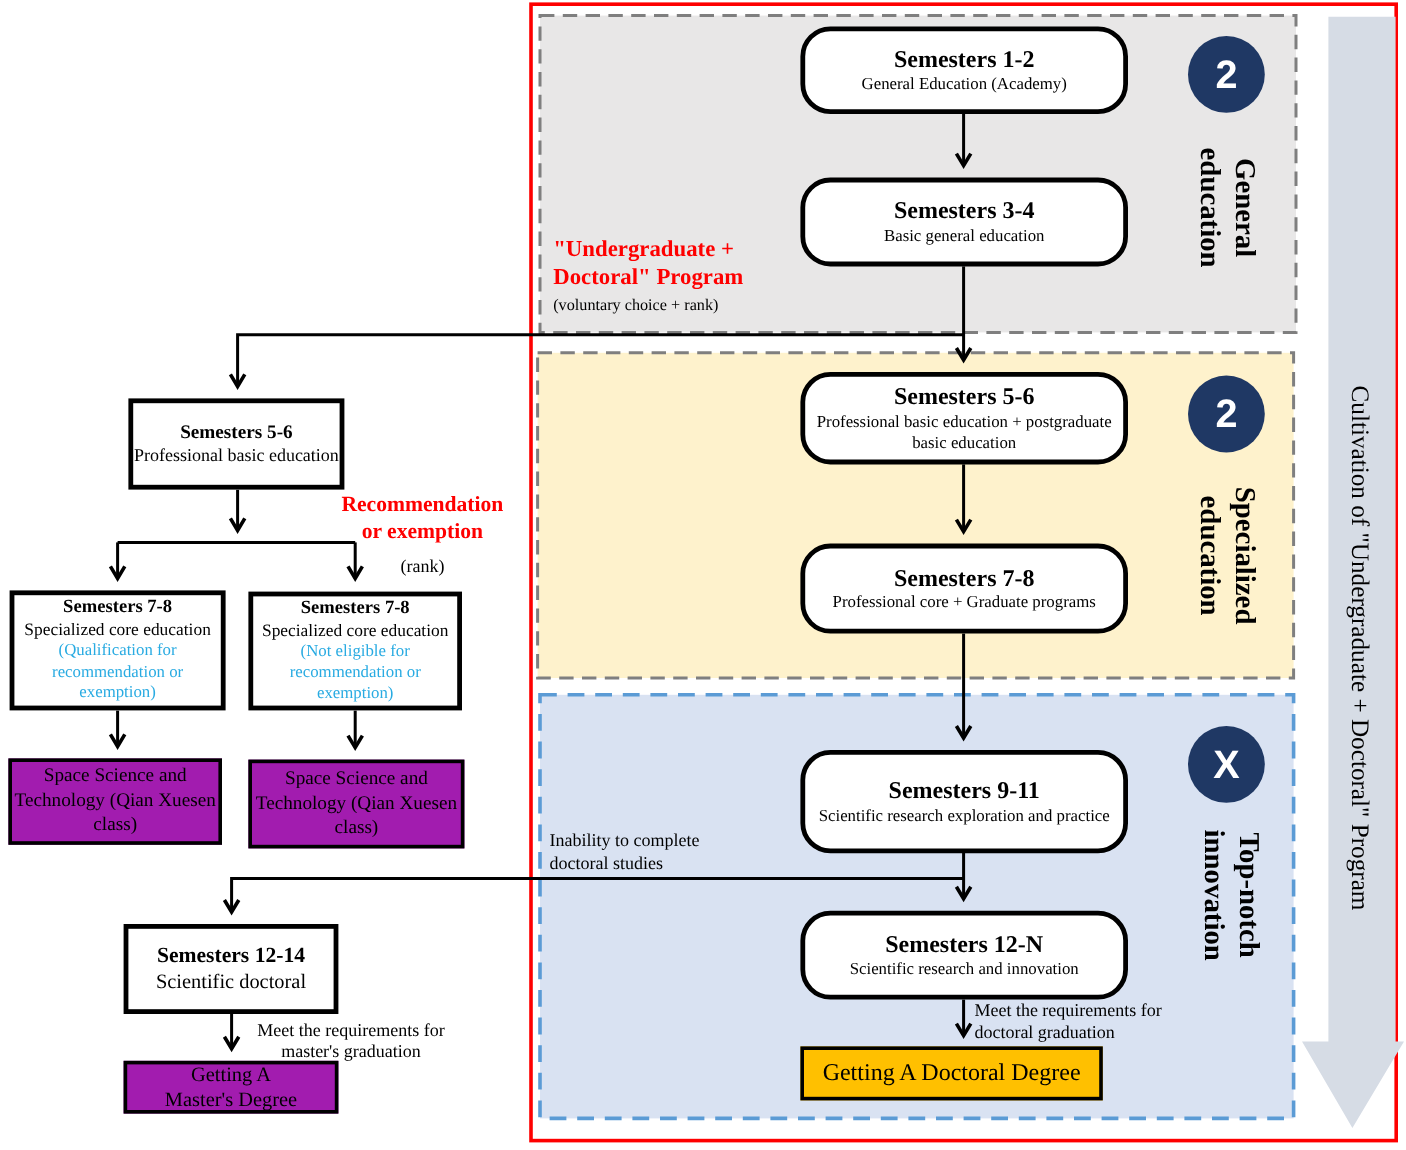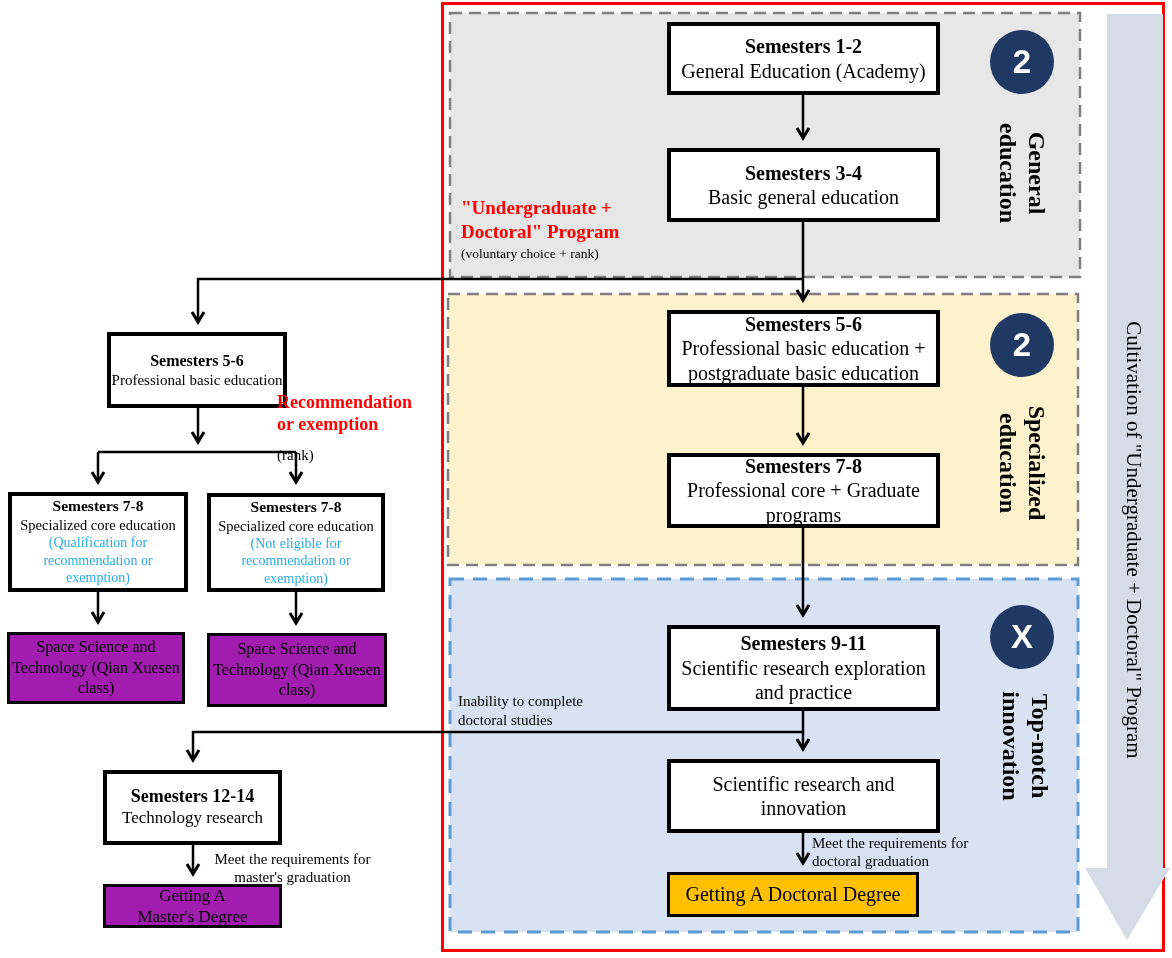--- a/index.html
+++ b/index.html
@@ -9,23 +9,23 @@
   }
   .abs{position:absolute;}
   
   #red-frame{left:441px;top:2px;width:724px;height:950px;border:3px solid #fe0000;box-sizing:border-box;}
   
   #canvas{left:0;top:0;width:1172px;height:958px;}
   
   .box{box-sizing:border-box;background:#fff;border:4px solid #000;text-align:center;
        display:flex;flex-direction:column;justify-content:center;line-height:1.22;}
   .box .t{font-weight:bold;}
-  .mb{left:667px;width:273px;}
+  .mb{left:667px;width:273px;border-radius:25px;}
   .mb .t{font-size:20px;}
-  .mb .b{font-size:20px;}
+  .mb .b{font-size:14px;}
   .sb .t{font-size:16px;}
   .sb .b{font-size:15px;}
   .tinybox .t{font-size:15.5px;}
   .tinybox .b{font-size:14.5px;line-height:1.25;}
   .tinybox .n{font-size:14px;line-height:1.25;color:#29abe2;}
   .bluebox{background:#a21caf;border-width:3px;font-size:16px;line-height:1.3;}
   .gold{left:667px;top:872px;width:252px;height:45px;background:#ffc000;border:3px solid #000;
         box-sizing:border-box;display:flex;align-items:center;justify-content:center;
         font-size:20px;}
   
@@ -35,21 +35,21 @@
   
   .vlabel{transform:rotate(90deg);font-weight:bold;font-size:24px;line-height:1.2;
           text-align:center;white-space:pre-line;display:flex;align-items:center;justify-content:center;flex-direction:column;}
   #banner-text{transform:rotate(90deg);font-size:21px;text-align:center;white-space:nowrap;
           display:flex;align-items:center;justify-content:center;}
   
   .ann{white-space:pre-line;}
   #program-label{left:461px;top:196px;width:190px;}
   #program-label .r{color:#fe0000;font-weight:bold;font-size:19px;line-height:1.25;}
   #program-label .k{color:#000;font-size:13.5px;margin-top:2px;}
-  #rec-label{left:277px;top:392px;width:150px;text-align:left;}
+  #rec-label{left:277px;top:410px;width:150px;text-align:center;}
   #rec-label .r{color:#fe0000;font-weight:bold;font-size:18px;line-height:1.22;}
   #rec-label .k{color:#000;font-size:15px;margin-top:11px;}
   #inability-label{left:458px;top:692px;width:175px;font-size:15px;line-height:1.25;}
   #meet-doc-label{left:812px;top:834px;width:180px;font-size:15px;line-height:1.22;}
   #meet-mas-label{left:205px;top:850px;width:175px;font-size:15px;line-height:1.22;text-align:center;}
 </style>
 </head>
 <body>
 
 <div id="stage">
@@ -102,20 +102,21 @@
   </div>
   <div class="abs box mb" style="top:453px;height:75px;">
     <span class="t">Semesters 7-8</span>
     <span class="b">Professional core + Graduate programs</span>
   </div>
   <div class="abs box mb" style="top:625px;height:86px;">
     <span class="t">Semesters 9-11</span>
     <span class="b">Scientific research exploration and practice</span>
   </div>
   <div class="abs box mb" style="top:759px;height:74px;">
+    <span class="t">Semesters 12-N</span>
     <span class="b">Scientific research and innovation</span>
   </div>
   <div class="abs gold">Getting A Doctoral Degree</div>
 
   <div class="abs box sb" style="left:107px;top:332px;width:180px;height:76px;">
     <span class="t">Semesters 5-6</span>
     <span class="b">Professional basic education</span>
   </div>
   <div class="abs box tinybox" style="left:8px;top:492px;width:180px;height:100px;">
     <span class="t">Semesters 7-8</span>
@@ -128,21 +129,21 @@
     <span class="n">(Not eligible for recommendation or exemption)</span>
   </div>
   <div class="abs box bluebox" style="left:7px;top:632px;width:178px;height:72px;">
     <span>Space Science and Technology (Qian Xuesen class)</span>
   </div>
   <div class="abs box bluebox" style="left:207px;top:633px;width:180px;height:74px;">
     <span>Space Science and Technology (Qian Xuesen class)</span>
   </div>
   <div class="abs box sb" style="left:103px;top:770px;width:179px;height:75px;">
     <span class="t" style="font-size:18px;">Semesters 12-14</span>
-    <span class="b" style="font-size:17px;">Technology research</span>
+    <span class="b" style="font-size:17px;">Scientific doctoral</span>
   </div>
   <div class="abs box bluebox ann" style="left:103px;top:884px;width:179px;height:44px;font-size:17px;line-height:1.25;">Getting A
 Master's Degree</div>
 
   <div class="abs badge" style="left:990px;top:30px;">2</div>
   <div class="abs badge" style="left:990px;top:313px;">2</div>
   <div class="abs badge" style="left:990px;top:605px;">X</div>
 
   <div class="abs vlabel" style="left:957px;top:142px;width:130px;height:62px;">General
 education</div>

